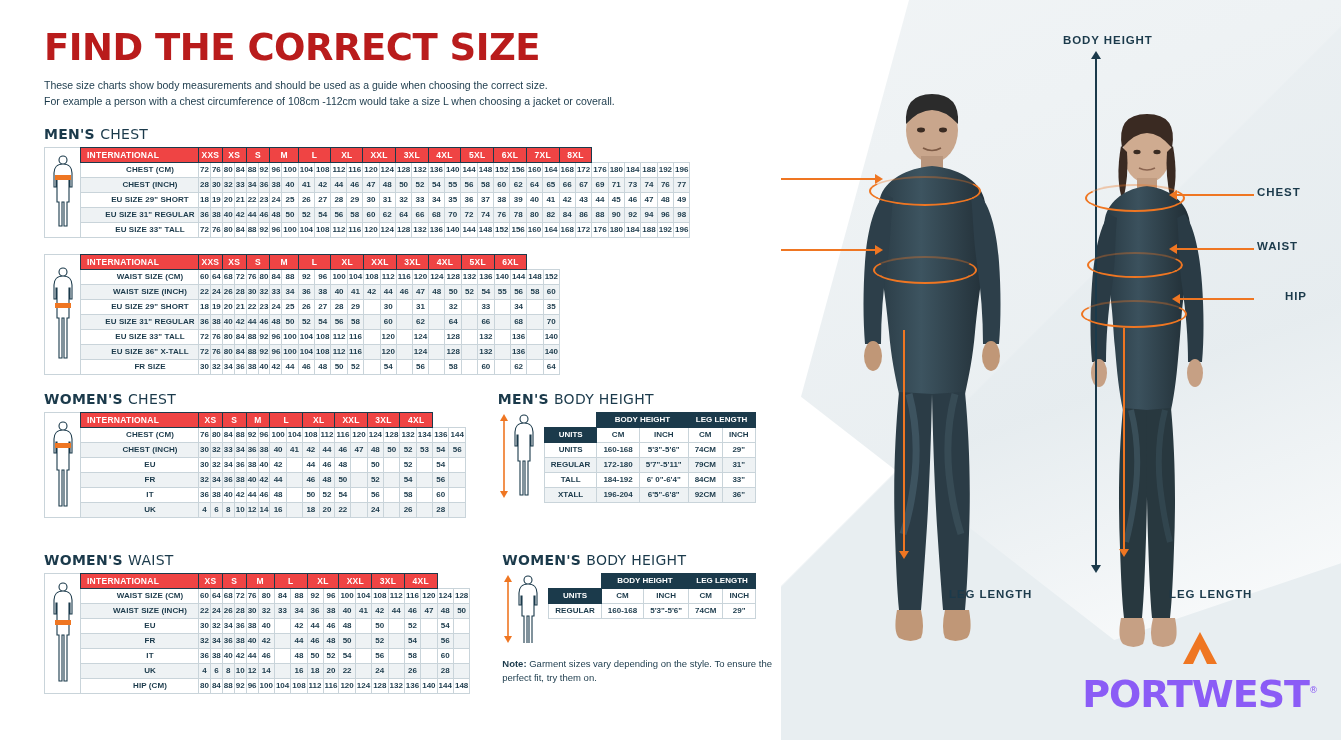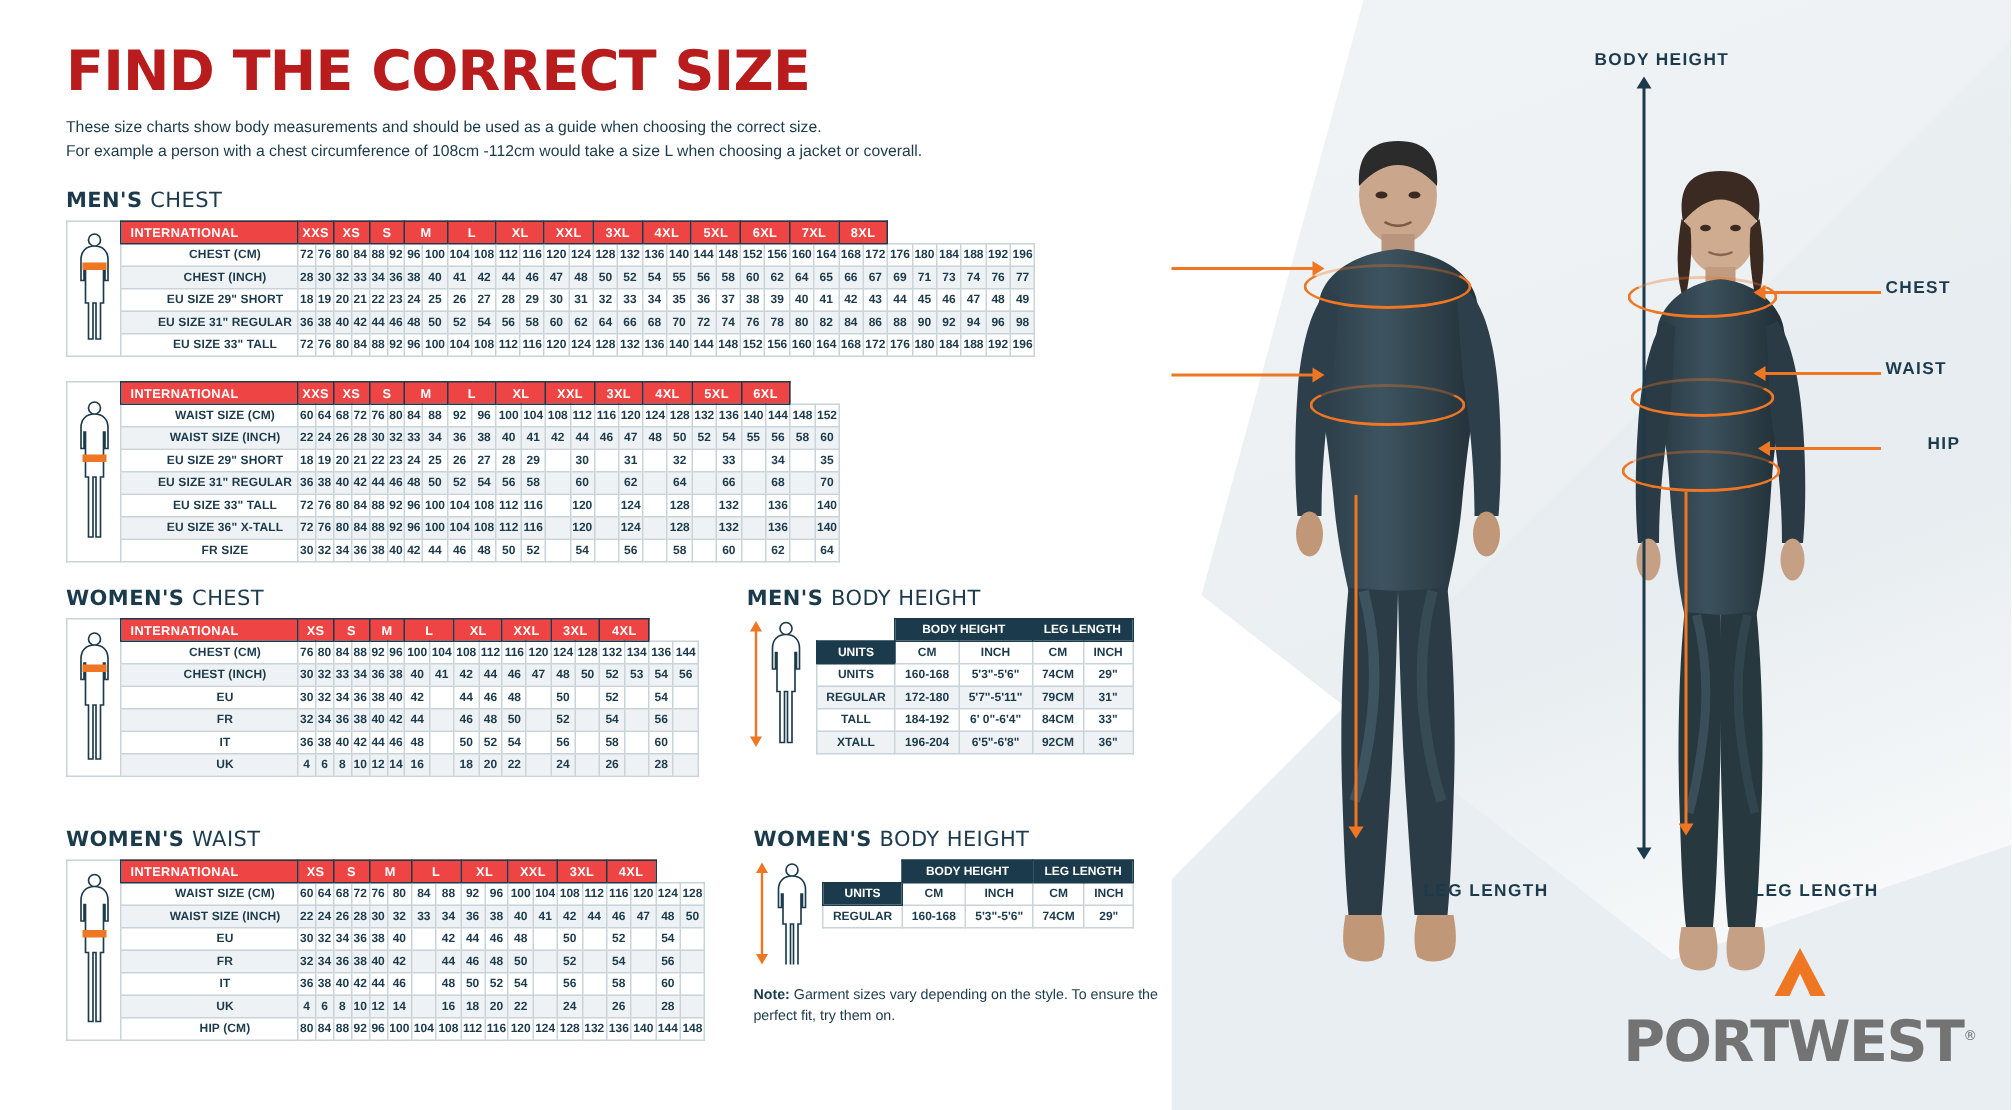--- a/index.html
+++ b/index.html
@@ -128,21 +128,21 @@
   table.bh tr.alt td { background:#eef2f4; }
 
   .note { font-size:9.5px; line-height:1.5; max-width:290px; margin-top:14px; }
   .note b { font-weight:700; }
 
   
   .logo { position:absolute; right:24px; bottom:24px; text-align:center; }
   .logo .mark { display:block; margin:0 auto 2px auto; }
   .logo .word {
     font-family:"DejaVu Sans", sans-serif;
-    font-size:38px; font-weight:800; letter-spacing:-1px; color:#737373;
+    font-size:38px; font-weight:800; letter-spacing:-1px; color:#8b5cf6;
   }
   .logo .reg { font-size:9px; vertical-align:super; font-weight:400;}
 </style>
 </head>
 <body>
 
 <div class="page">
 
   <div class="illus">
     <div class="bg-shape"></div>

